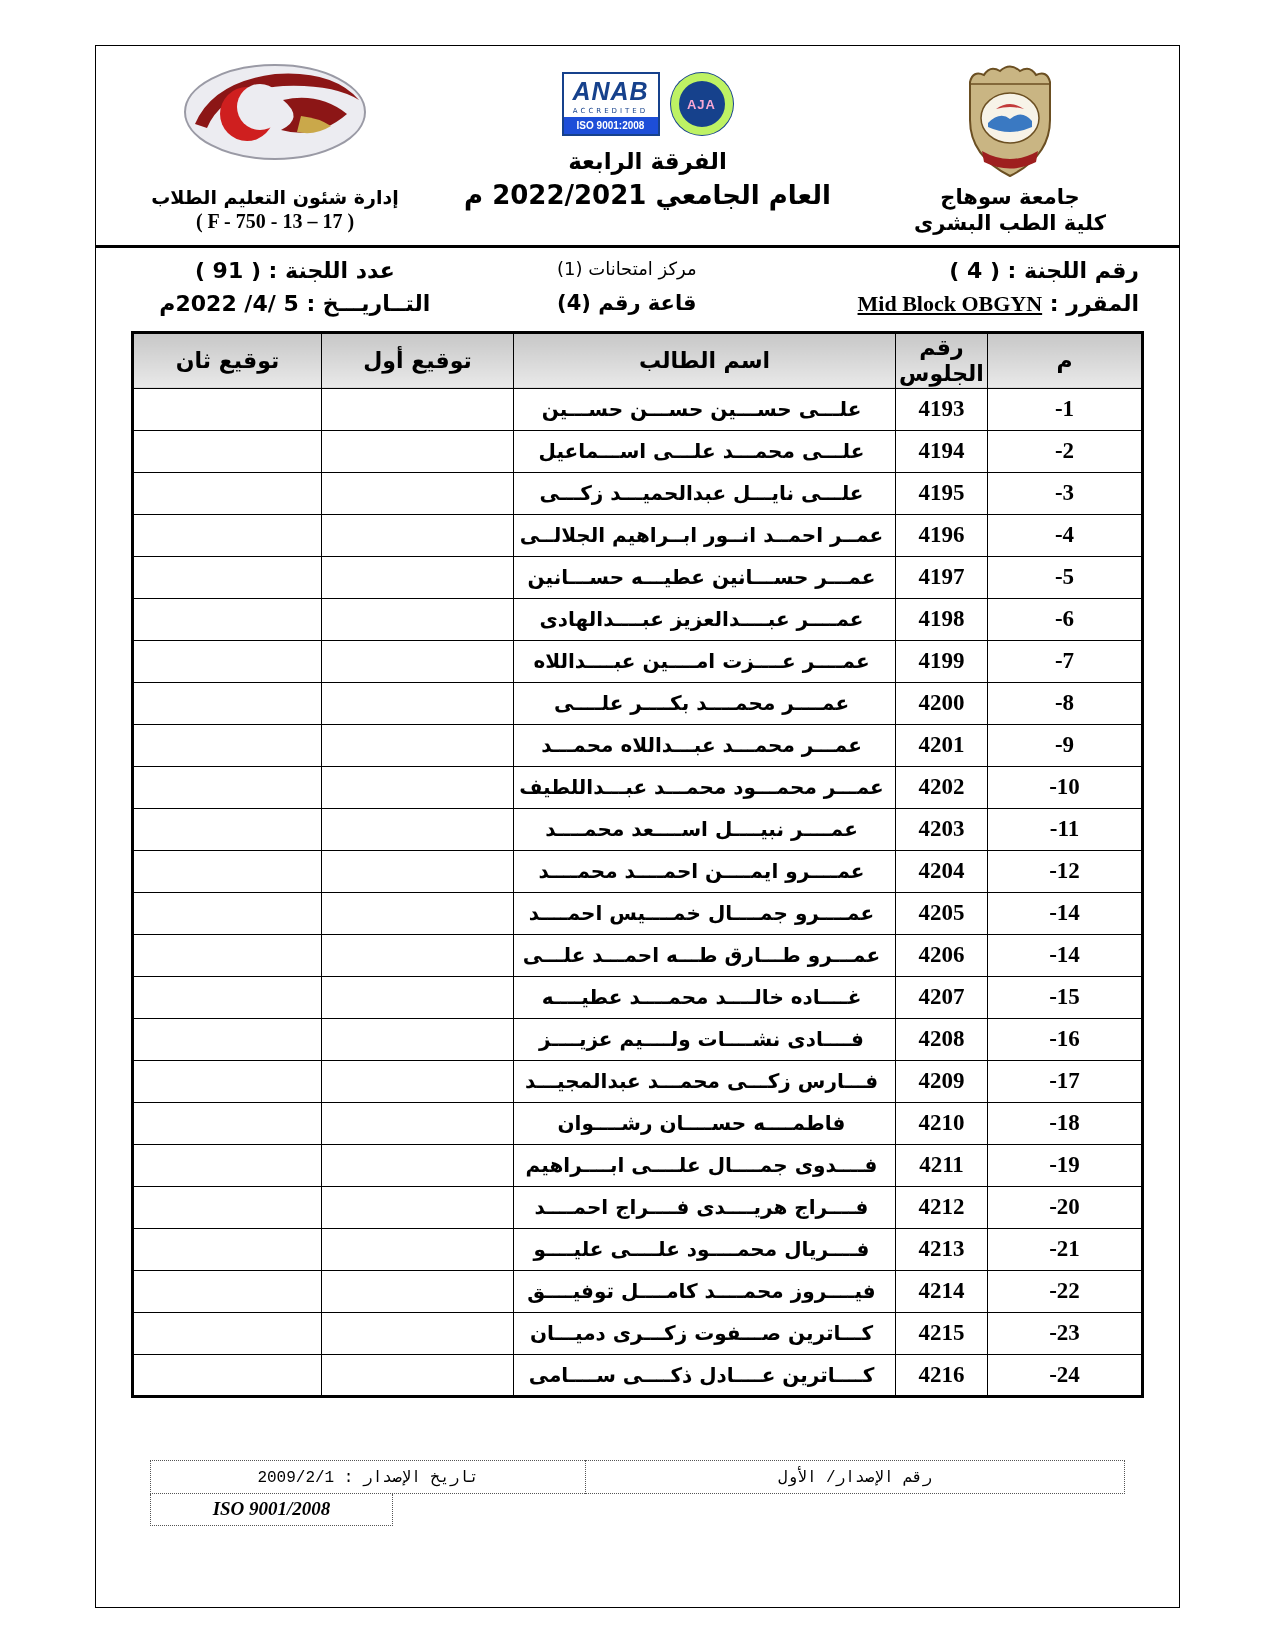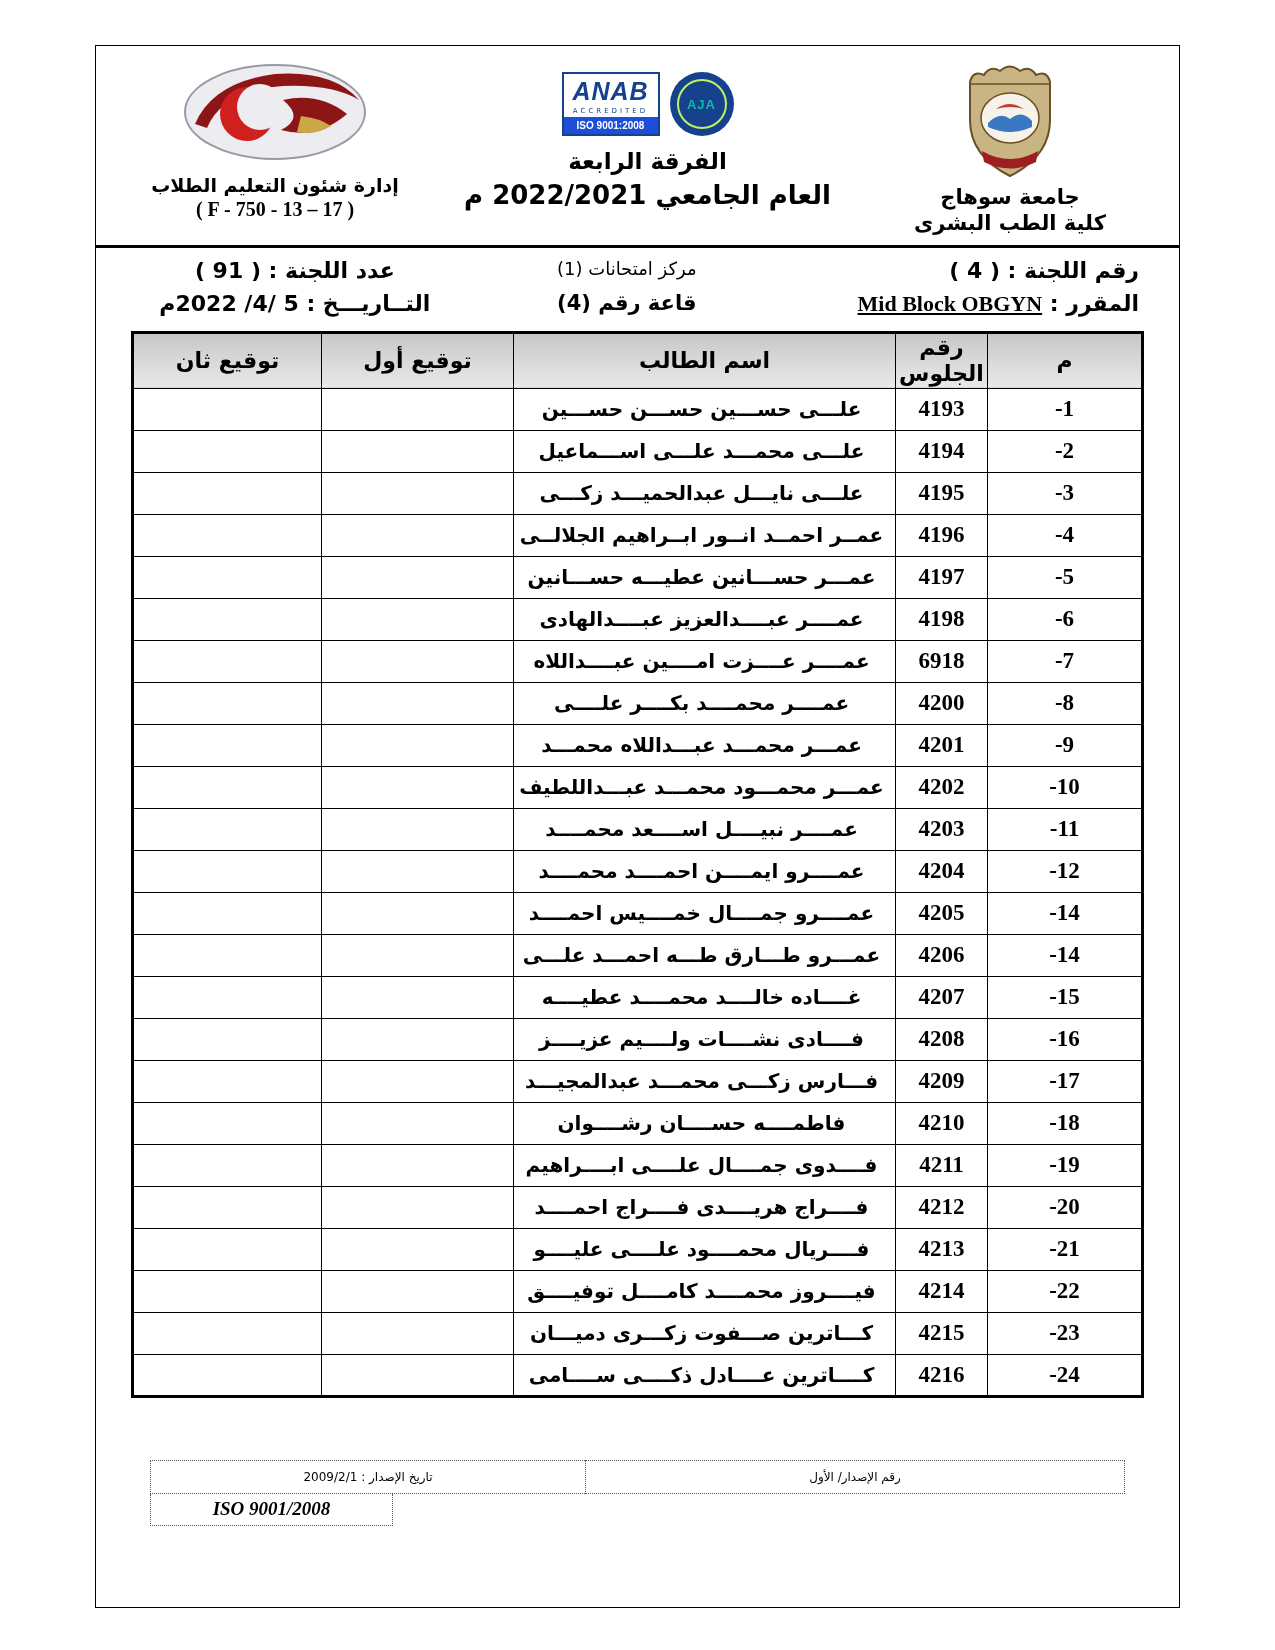--- a/index.html
+++ b/index.html
@@ -14,33 +14,33 @@
   
   .header{display:flex;direction:rtl;align-items:flex-start;padding:4px 24px 0;}
   .hdr-col{text-align:center;}
   .hdr-right{width:290px;}
   .hdr-center{flex:1;}
   .hdr-left{width:310px;}
   .uni-name,.faculty{font-size:21px;font-weight:bold;line-height:1.25;}
   .logo-row{display:flex;direction:ltr;justify-content:center;align-items:center;gap:10px;margin-top:10px;}
   .title1{font-size:23px;font-weight:bold;margin-top:12px;}
   .title2{font-size:26px;font-weight:bold;margin-top:6px;}
-  .dept{font-size:19px;font-weight:bold;margin-top:8px;}
+  .dept{font-size:19px;font-weight:bold;margin-top:20px;}
   .form-code{font-size:20px;font-weight:bold;font-family:"Liberation Serif",serif;direction:ltr;margin-top:2px;}
   .header-rule{border-top:3px solid #000;margin-top:8px;}
 
   
   .anab{width:98px;border:2px solid #16418c;box-sizing:border-box;text-align:center;background:#fff;}
   .anab-word{display:block;color:#16418c;font-weight:bold;font-style:italic;font-size:25px;
     font-family:"Liberation Sans",sans-serif;letter-spacing:1px;padding-top:3px;}
   .anab-accredited{display:block;color:#16418c;font-size:7px;letter-spacing:3px;padding:1px 0 2px;}
   .anab-strip{background:#1d4ed8;color:#fff;font-size:10px;font-weight:bold;padding:3px 0;
     font-family:"Liberation Sans",sans-serif;}
   .aja{width:64px;height:64px;border-radius:50%;background:#16418c;display:flex;align-items:center;justify-content:center;}
-  .aja-inner{width:46px;height:46px;border-radius:50%;border:2px solid #bef264;color:#14b8a6;display:flex;
+  .aja-inner{width:46px;height:46px;border-radius:50%;border:8px solid #bef264;color:#f9a8d4;display:flex;
     align-items:center;justify-content:center;font-size:13px;font-weight:bold;letter-spacing:1px;
     font-family:"Liberation Sans",sans-serif;}
 
   
   .info{direction:rtl;display:grid;grid-template-columns:38% 26% 36%;row-gap:8px;padding:10px 6px 6px;}
   .info-cell{font-weight:bold;font-size:22px;}
   .cell-committee,.cell-course{text-align:right;padding-right:34px;}
   .cell-center1{text-align:center;font-weight:normal;font-size:18px;}
   .cell-center2{text-align:center;font-size:21px;}
   .cell-count,.cell-date{text-align:center;}
@@ -54,21 +54,21 @@
   .students td{height:42px;}
   .col-serial{font-family:"Liberation Serif",serif;font-weight:bold;font-size:23px;text-align:center;direction:ltr;}
   .col-seat{font-family:"Liberation Serif",serif;font-weight:bold;font-size:23px;text-align:center;}
   .col-name{font-weight:bold;font-size:20px;text-align:center;padding:0 8px 0 2px;white-space:nowrap;overflow:hidden;}
   .col-sig{background:#fff;}
 
   
   .footer{margin-top:62px;}
   .footer-row1{display:flex;direction:rtl;width:975px;margin-left:54px;}
   .f-cell{border:1.5px dotted #555;height:34px;display:flex;align-items:center;justify-content:center;
-    font-size:12px;box-sizing:border-box;}
+    font-size:16px;box-sizing:border-box;font-family:Liberation Mono, monospace;}
   .f-issue{width:540px;}
   .f-date{width:435px;border-right:none;}
   .f-iso{width:243px;margin-left:54px;border:1.5px dotted #555;border-top:none;height:32px;
     display:flex;align-items:center;justify-content:center;
     font-family:"Liberation Serif",serif;font-style:italic;font-weight:bold;font-size:19px;box-sizing:border-box;}
 </style>
 </head>
 <body>
 
 <div class="sheet">
@@ -188,21 +188,21 @@
         </tr>
         <tr>
           <td class="col-serial">-6</td>
           <td class="col-seat">4198</td>
           <td class="col-name">عمــــر عبــــدالعزيز عبــــدالهادى</td>
           <td class="col-sig"></td>
           <td class="col-sig"></td>
         </tr>
         <tr>
           <td class="col-serial">-7</td>
-          <td class="col-seat">6918</td>
+          <td class="col-seat">4199</td>
           <td class="col-name">عمــــر عــــزت امــــين عبــــداللاه</td>
           <td class="col-sig"></td>
           <td class="col-sig"></td>
         </tr>
         <tr>
           <td class="col-serial">-8</td>
           <td class="col-seat">4200</td>
           <td class="col-name">عمــــر محمــــد بكــــر علــــى</td>
           <td class="col-sig"></td>
           <td class="col-sig"></td>

